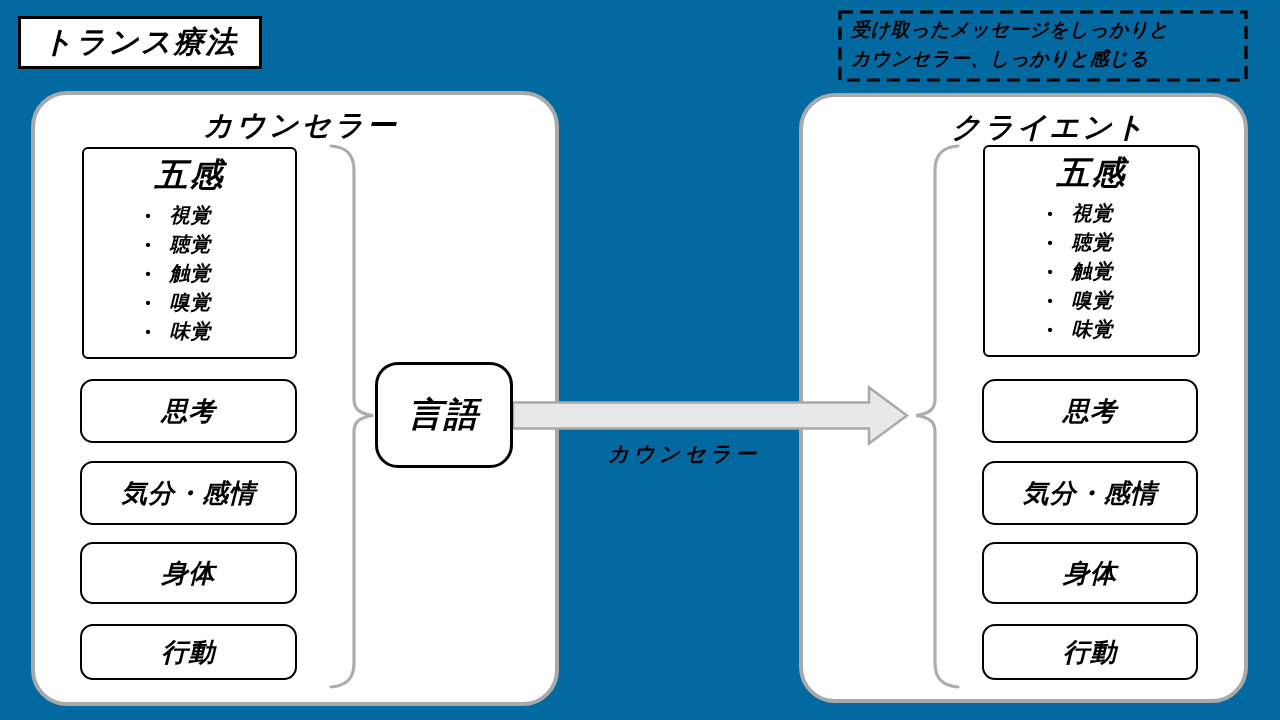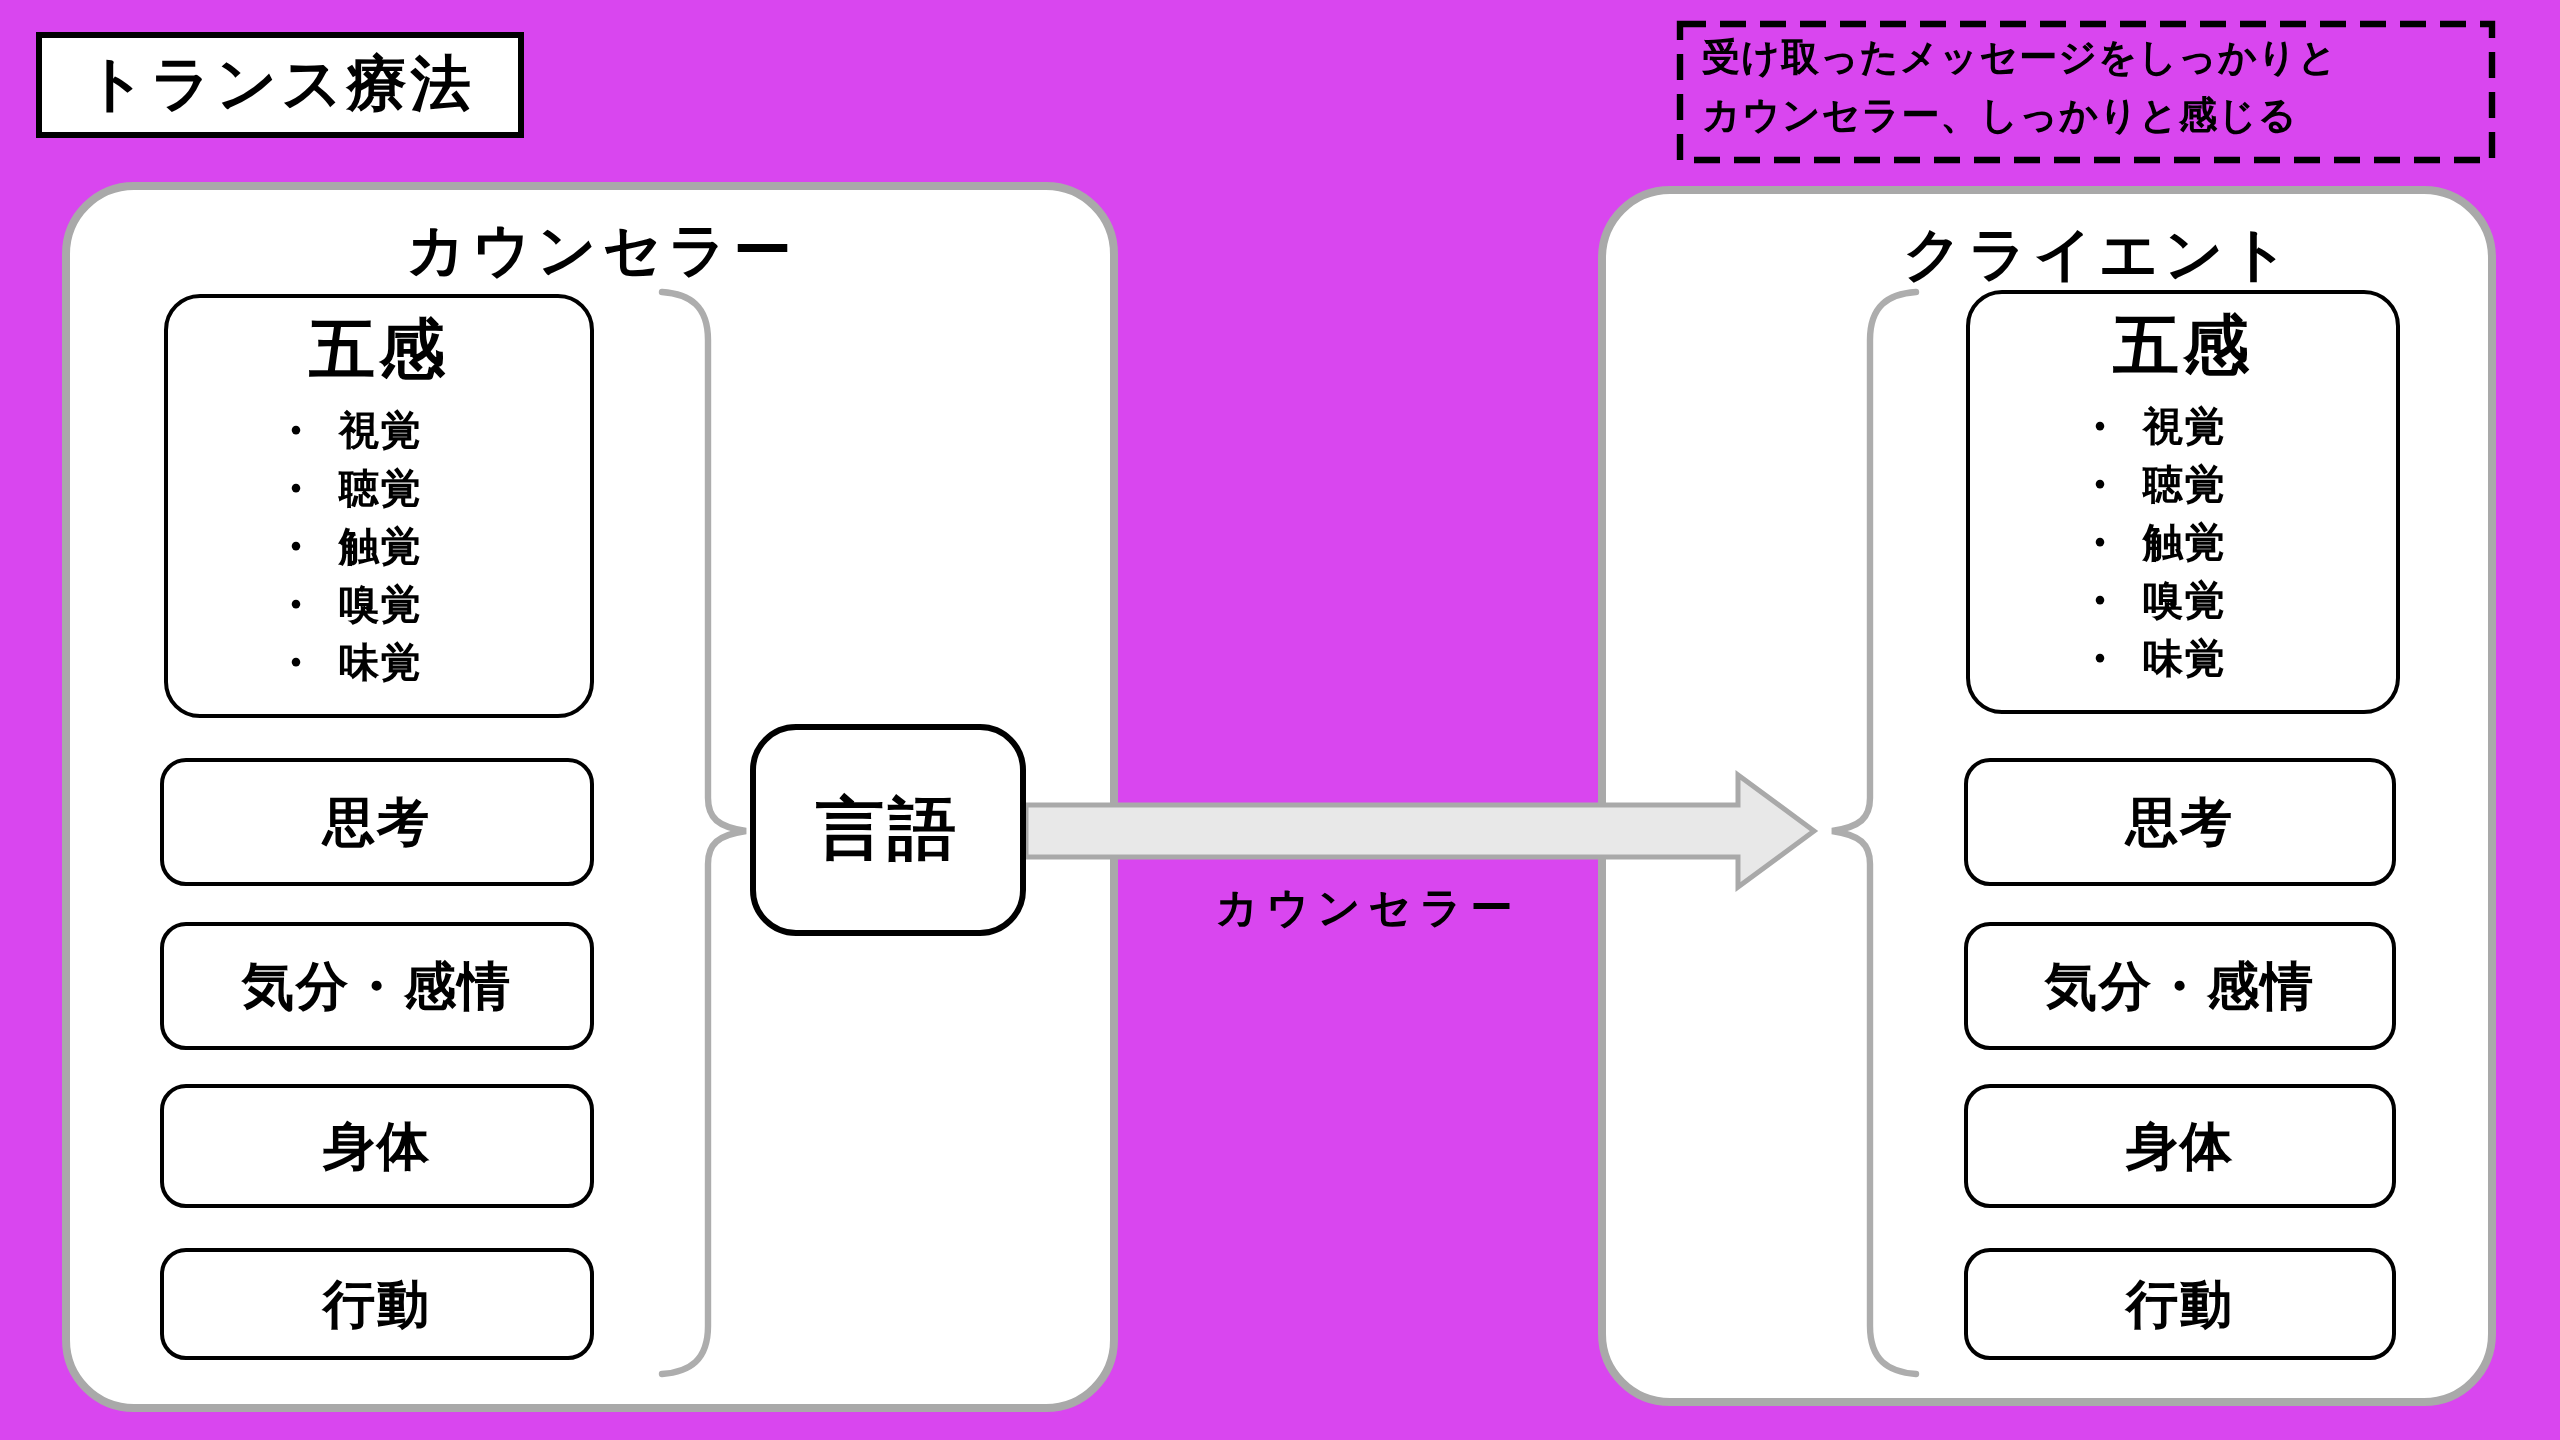--- a/index.html
+++ b/index.html
@@ -1,25 +1,26 @@
 <!DOCTYPE html>
 <html><head>
 <meta charset="utf-8">
 <style>
   html, body { margin: 0; padding: 0; background: #ffffff; }
   * { box-sizing: border-box; }
   .canvas {
     position: relative;
     width: 1280px;
     height: 720px;
-    background: #d946ef;
+    background: #0369a1;
     font-family: "Liberation Sans", sans-serif;
     font-weight: 700;
     color: #000000;
     overflow: hidden;
+    font-style: italic;
   }
   .abs { position: absolute; }
 
   
   .title-box {
     left: 18px; top: 16px; width: 244px; height: 53px;
     border: 3.5px solid #000;
     display: flex; align-items: center; justify-content: center;
     font-size: 30px; letter-spacing: 2px;
     background: #fff;
@@ -43,21 +44,21 @@
   .client-container    { left: 799px; top: 93px; width: 449px; height: 610px; }
   .container-label {
     position: absolute; left: 12px; right: 0; top: 11px;
     text-align: center; font-size: 29px; letter-spacing: 3px;
   }
   .client-container .container-label { transform: translateX(20px); }
 
   
   .senses-box {
     border: 2.6px solid #000;
-    border-radius: 18px;
+    border-radius: 6px;
     background: #fff;
   }
   .senses-left  { left: 82px;  top: 147px; width: 215px; height: 212px; }
   .senses-right { left: 983px; top: 145px; width: 217px; height: 212px; }
   .senses-title {
     text-align: center; font-size: 33px; line-height: 42px; padding-top: 5px;
     letter-spacing: 2px;
   }
   .senses-list {
     list-style: none; margin: 5px 0 0 0; padding: 0;

